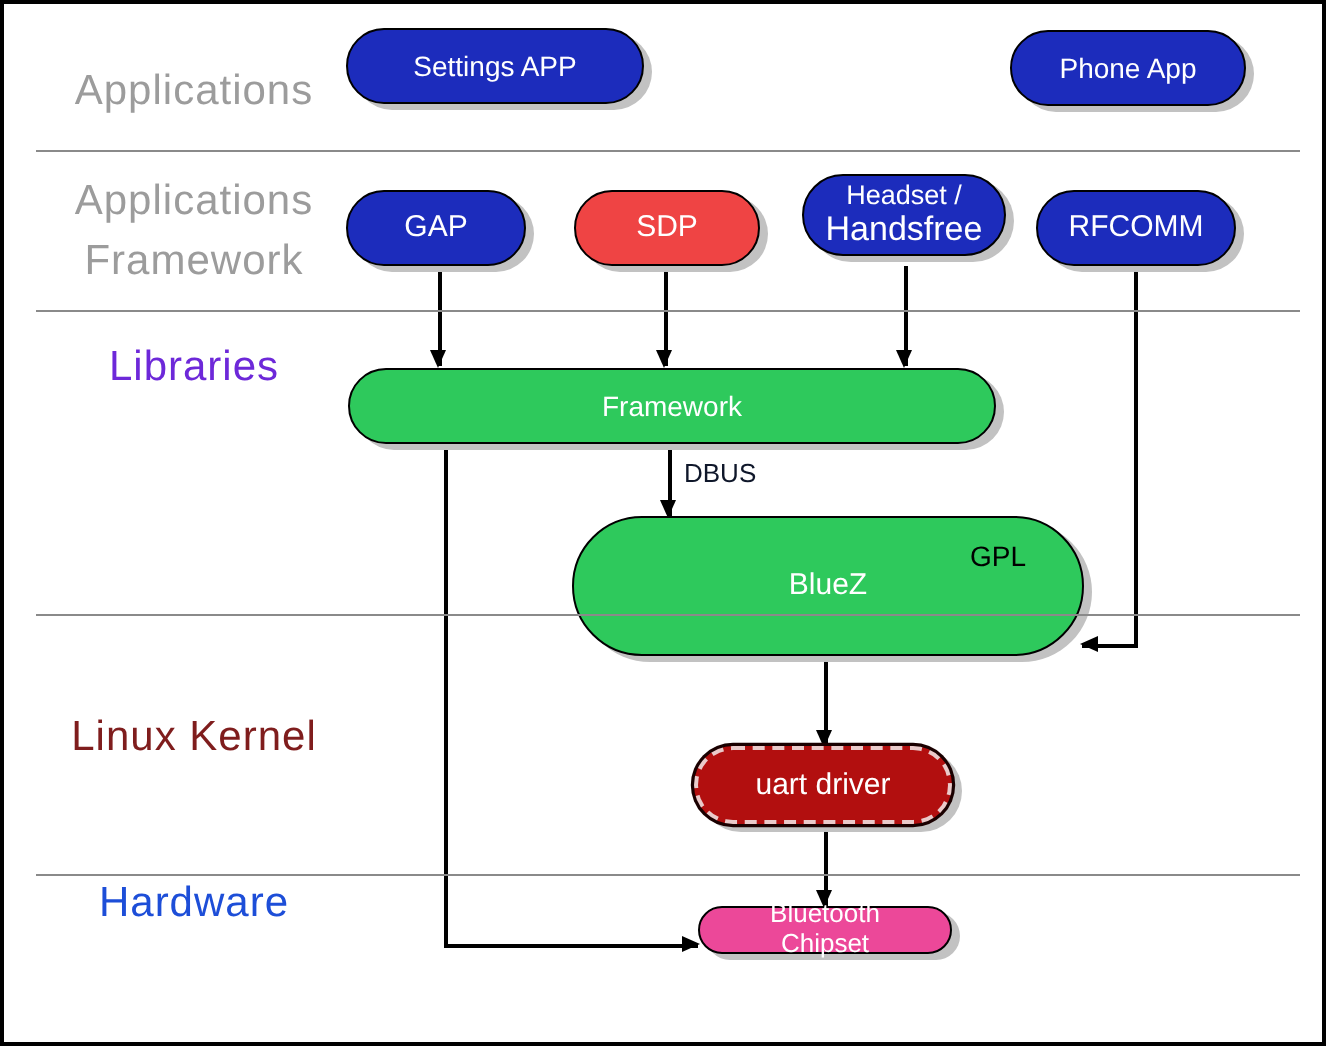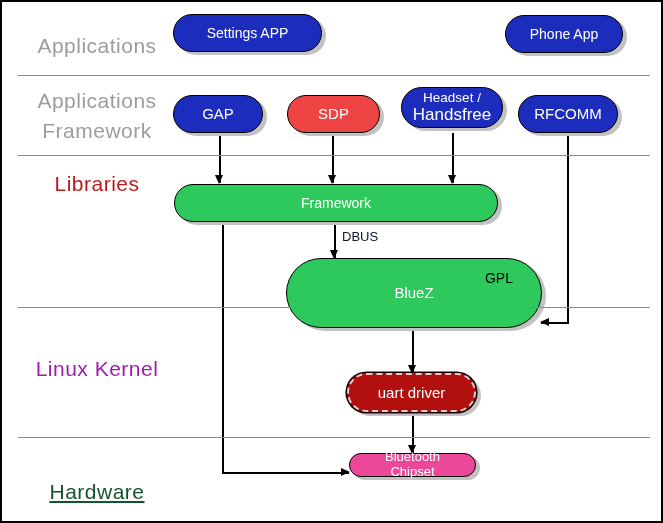--- a/index.html
+++ b/index.html
@@ -65,27 +65,27 @@
   <div class="sep" style="top:305px"></div>
   <div class="sep" style="top:435px"></div>
 
   <div class="layer-label" style="top: 29px; color: rgb(156, 156, 156);">Applications</div>
 
   <div class="layer-label" style="top: 84px; color: rgb(156, 156, 156);">
     <div>Applications</div>
     <div>Framework</div>
   </div>
 
-  <div class="layer-label" style="top: 167px; color: #b91c1c;">
+  <div class="layer-label" style="top: 167px; color: #6d28d9;">
     <div>Libraries</div>
   </div>
 
-  <div class="layer-label" style="top: 352px; color: #a21caf;">Linux Kernel</div>
+  <div class="layer-label" style="top: 352px; color: #7f1d1d;">Linux Kernel</div>
 
-  <div class="layer-label" style="top: 475px; color: #14532d; text-decoration: underline;">Hardware</div>
+  <div class="layer-label" style="top: 435px; color: #1d4ed8;">Hardware</div>
 
   <div class="vline" style="left:217px; top:130px; height:51px"></div>
   <div class="arr down" style="left:213px; top:173px"></div>
 
   <div class="vline" style="left:330px; top:130px; height:51px"></div>
   <div class="arr down" style="left:326px; top:173px"></div>
 
   <div class="vline" style="left:450px; top:131px; height:50px"></div>
   <div class="arr down" style="left:446px; top:173px"></div>
 

